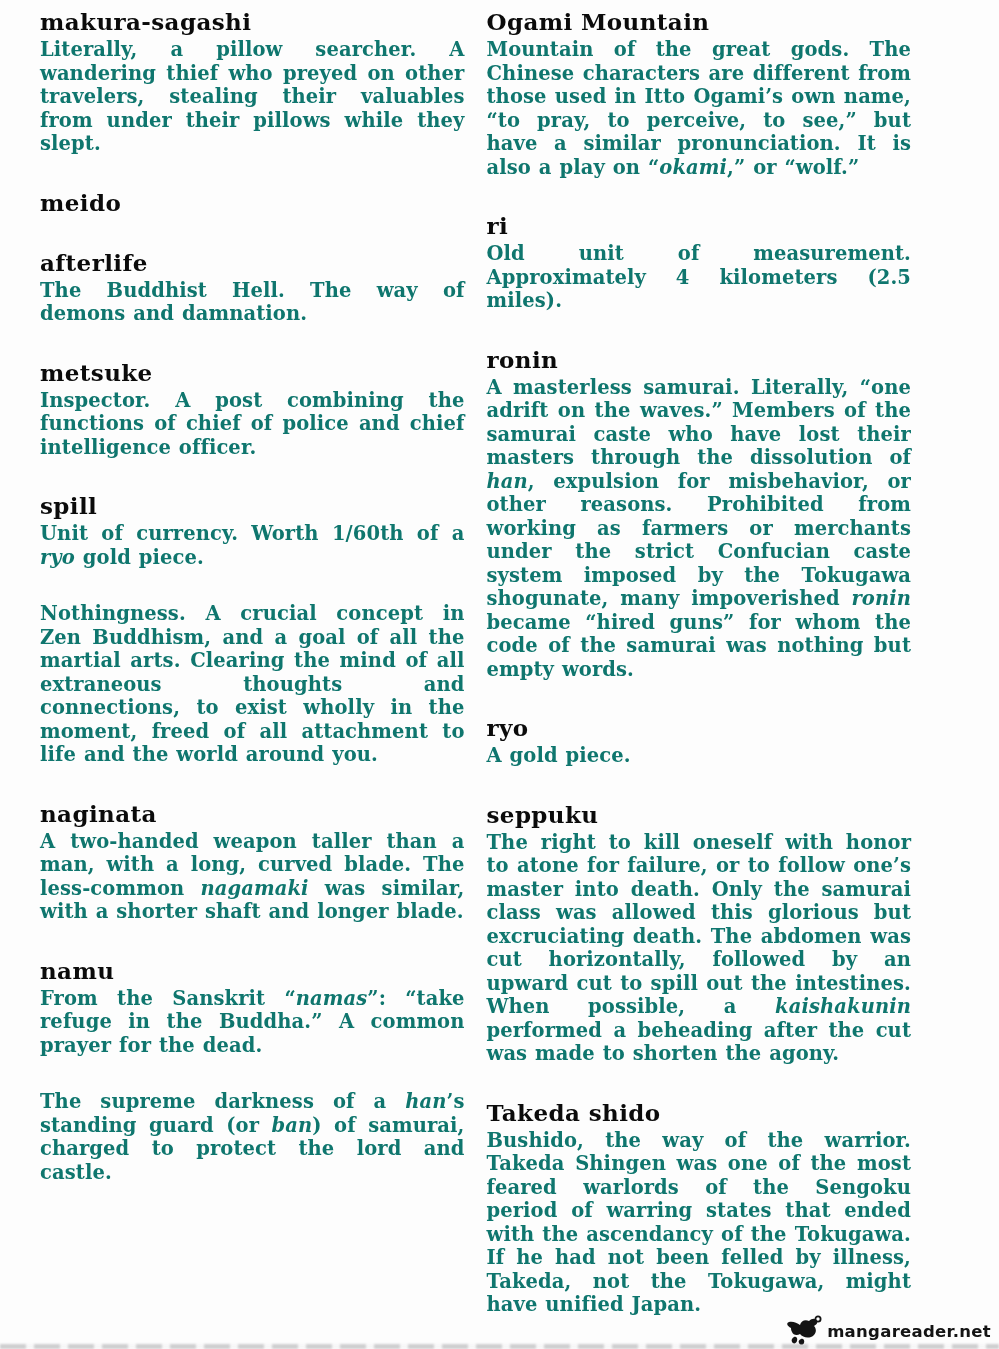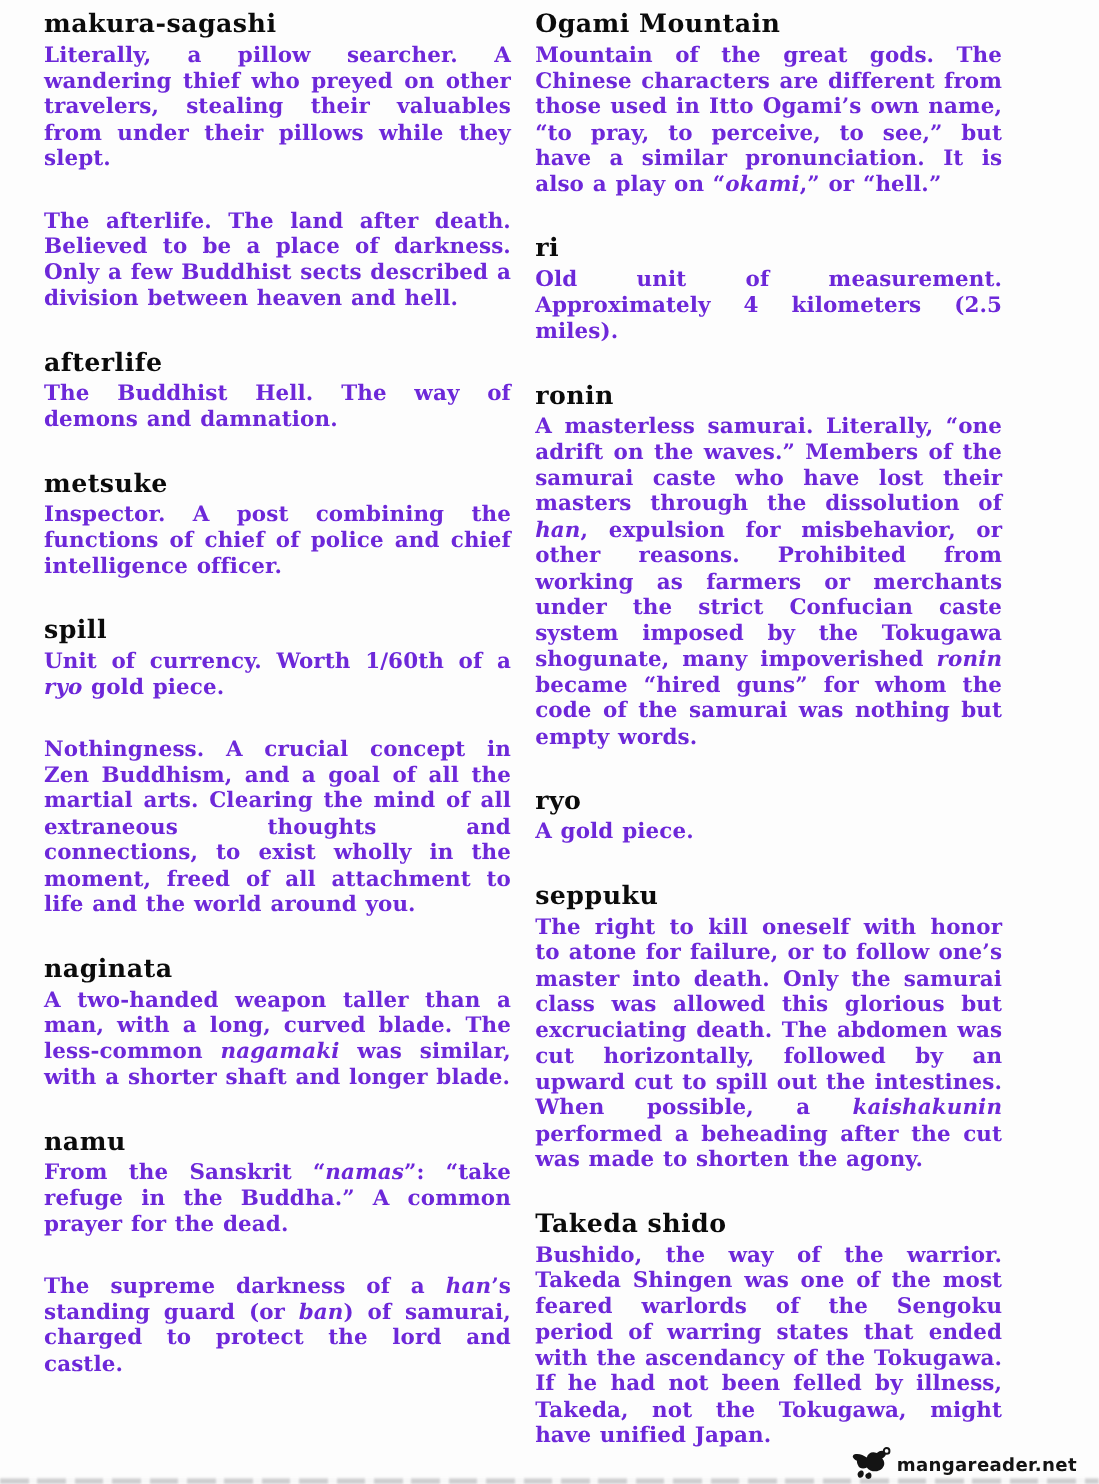--- a/index.html
+++ b/index.html
@@ -38,29 +38,29 @@
     margin-bottom: 3px;
     color: #0b0b0b;
   }
   .definition {
     font-size: 19.5px;
     line-height: 23.5px;
     font-weight: 600;
     text-align: justify;
     letter-spacing: 0.1px;
     word-spacing: 1px;
-    color: #6d28d9;
+    color: #0f766e;
   }
   .definition i {
     font-style: italic;
   }
   
   #watermark {
     position: absolute;
-    right: 20px;
+    right: 8px;
     bottom: 1px;
     display: flex;
     align-items: center;
     gap: 2px;
   }
   #watermark .wm-text {
     font-family: "DejaVu Sans", "Liberation Sans", sans-serif;
     font-weight: 800;
     font-size: 16.5px;
     letter-spacing: 0.3px;
@@ -90,21 +90,21 @@
 
 <div id="page">
 
   <div id="columns">
       <div class="column">
         <div class="entry">
           <div class="term">makura-sagashi</div>
           <div class="definition"><span>Literally, a pillow searcher. A wandering thief who preyed on other travelers, stealing their valuables from under their pillows while they slept.</span></div>
         </div>
         <div class="entry">
-          <div class="definition"><span>The afterlife. The land after death. Believed to be a place of darkness. Only a few Buddhist sects described a division between heaven and hell.</span></div>
+          <div class="term">meido</div>
         </div>
         <div class="entry">
           <div class="term">afterlife</div>
           <div class="definition"><span>The Buddhist Hell. The way of demons and damnation.</span></div>
         </div>
         <div class="entry">
           <div class="term">metsuke</div>
           <div class="definition"><span>Inspector. A post combining the functions of chief of police and chief intelligence officer.</span></div>
         </div>
         <div class="entry">
@@ -122,21 +122,21 @@
           <div class="term">namu</div>
           <div class="definition"><span>From the Sanskrit “</span><i>namas</i><span>”: “take refuge in the Buddha.” A common prayer for the dead.</span></div>
         </div>
         <div class="entry">
           <div class="definition"><span>The supreme darkness of a </span><i>han</i><span>’s standing guard (or </span><i>ban</i><span>) of samurai, charged to protect the lord and castle.</span></div>
         </div>
       </div>
       <div class="column">
         <div class="entry">
           <div class="term">Ogami Mountain</div>
-          <div class="definition"><span>Mountain of the great gods. The Chinese characters are different from those used in Itto Ogami’s own name, “to pray, to perceive, to see,” but have a similar pronunciation. It is also a play on “</span><i>okami</i><span>,” or “hell.”</span></div>
+          <div class="definition"><span>Mountain of the great gods. The Chinese characters are different from those used in Itto Ogami’s own name, “to pray, to perceive, to see,” but have a similar pronunciation. It is also a play on “</span><i>okami</i><span>,” or “wolf.”</span></div>
         </div>
         <div class="entry">
           <div class="term">ri</div>
           <div class="definition"><span>Old unit of measurement. Approximately 4 kilometers (2.5 miles).</span></div>
         </div>
         <div class="entry">
           <div class="term">ronin</div>
           <div class="definition"><span>A masterless samurai. Literally, “one adrift on the waves.” Members of the samurai caste who have lost their masters through the dissolution of </span><i>han</i><span>, expulsion for misbehavior, or other reasons. Prohibited from working as farmers or merchants under the strict Confucian caste system imposed by the Tokugawa shogunate, many impoverished </span><i>ronin</i><span> became “hired guns” for whom the code of the samurai was nothing but empty words.</span></div>
         </div>
         <div class="entry">

